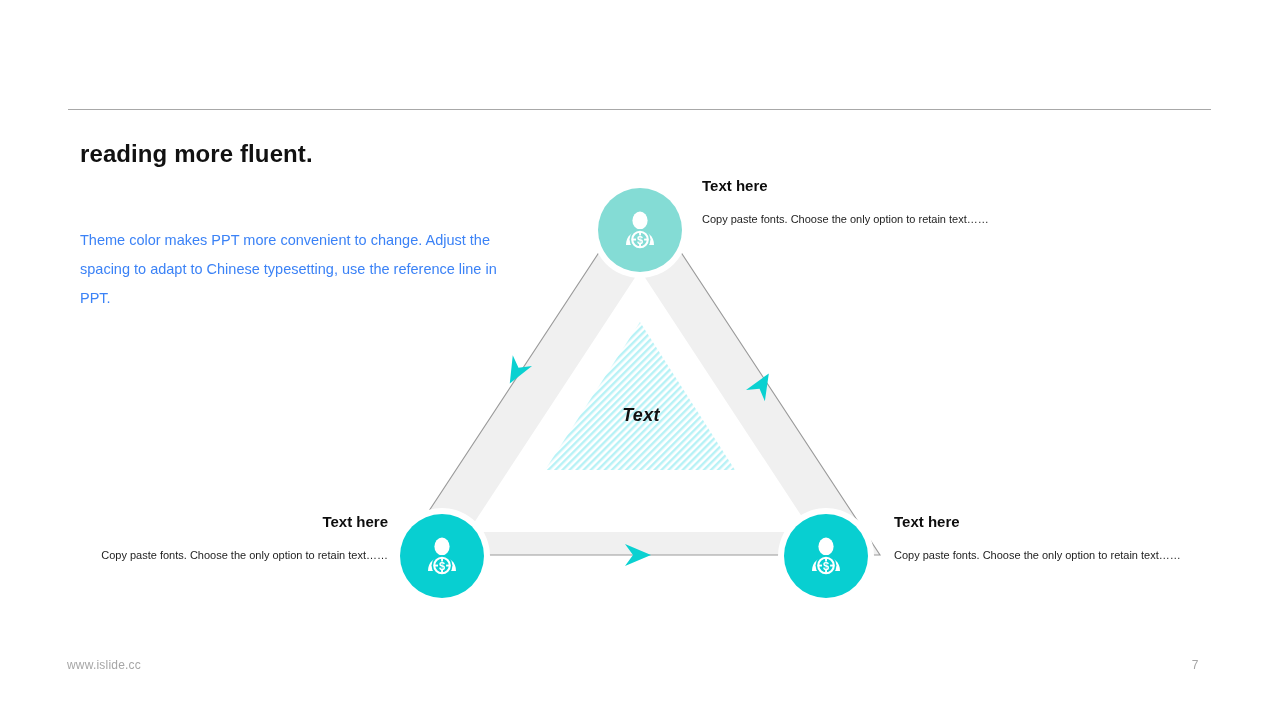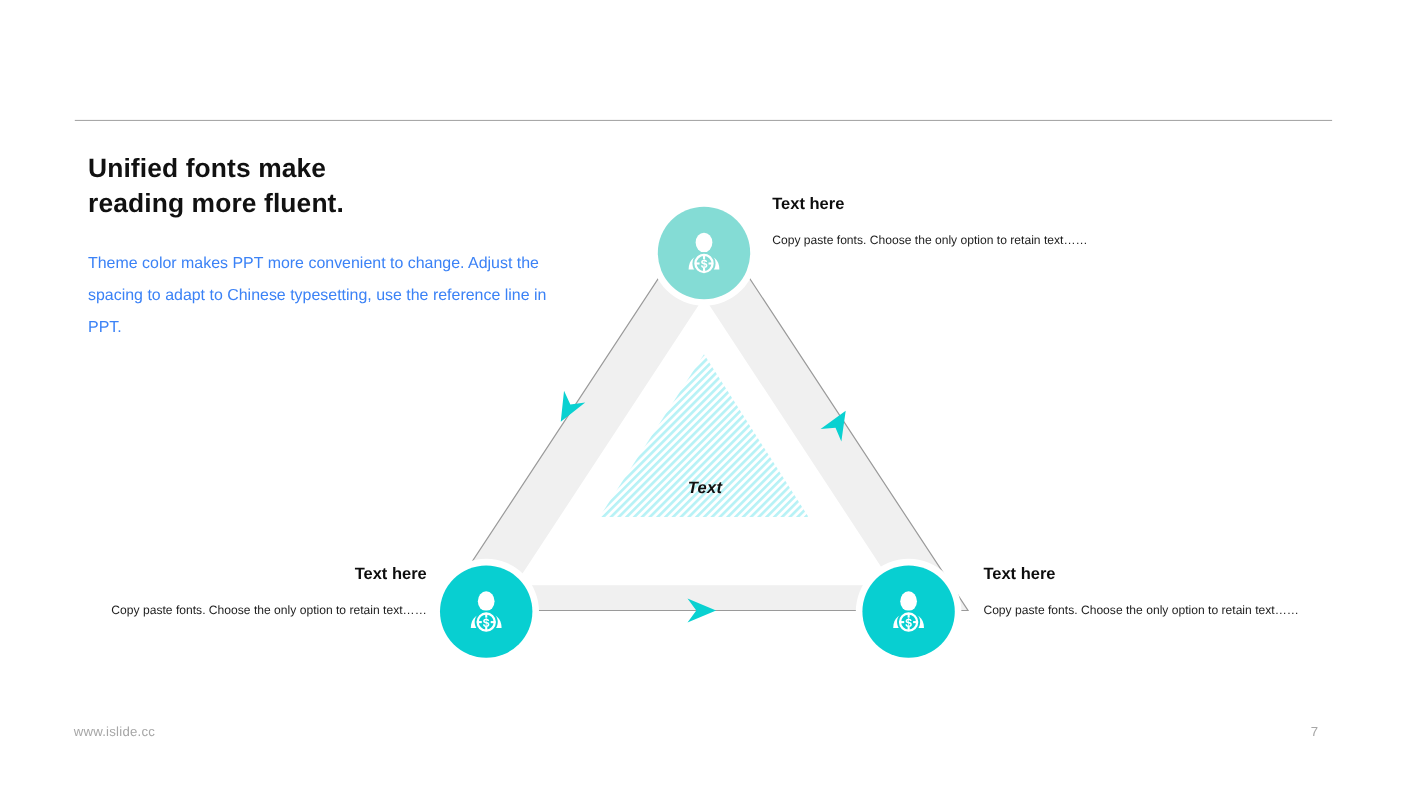--- a/index.html
+++ b/index.html
@@ -93,26 +93,25 @@
   }
   .node svg { display: block; }
 
   
   .center-label {
     position: absolute;
     left: 566px;
     top: 405px;
     width: 150px;
     text-align: center;
-    font-size: 15px;
+    font-size: 18px;
     font-weight: bold;
     font-style: italic;
     color: #111111;
     letter-spacing: 0.3px;
-    margin-top: 30px;
   }
 
   
   .callout { position: absolute; }
   .callout .c-title {
     font-size: 15px;
     font-weight: bold;
     color: #0d0d0d;
     line-height: 20px;
   }
@@ -145,21 +144,20 @@
     font-size: 12px;
     color: #a6a6a6;
   }
 </style>
 </head>
 <body>
 
 <div class="top-rule"></div>
 
 <div class="headline">
-  <span class="l1">Unified fonts make</span>
   <span class="l2">reading more fluent.</span>
 </div>
 
 <div class="lead">
   <span>Theme color makes PPT more convenient to change.</span>
   <span>Adjust the spacing to adapt to Chinese typesetting, use the</span>
   <span>reference line in PPT.</span>
 </div>
 
 <div class="stage">

